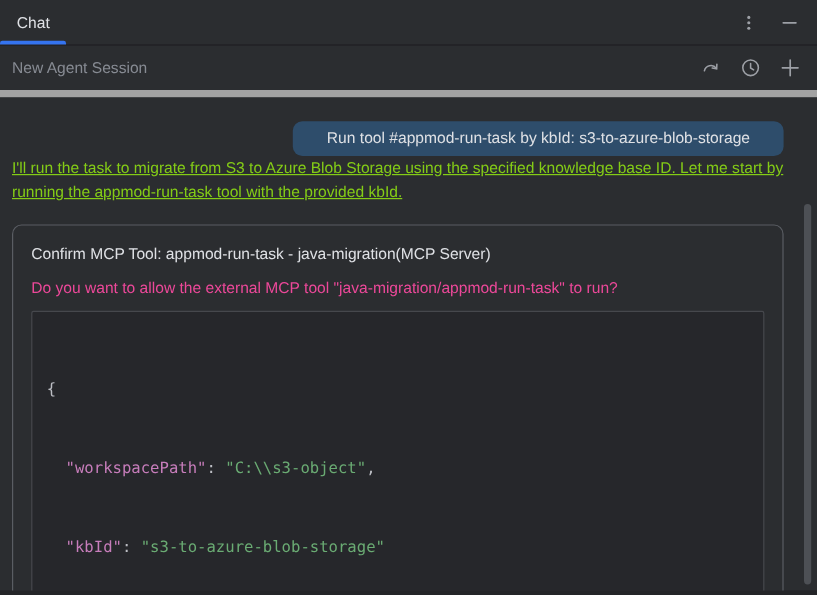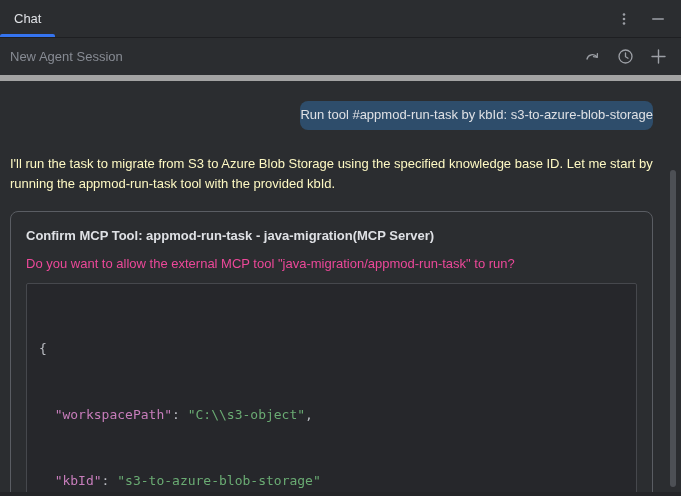--- a/index.html
+++ b/index.html
@@ -36,31 +36,31 @@
     height:43px; display:flex; align-items:center; justify-content:space-between;
     padding:0 12px 0 10px; border-bottom:6px solid #a3a3a3;
   }
   .toolbar-title { color:#878b93; font-size:13px; }
   .toolbar-actions { display:flex; align-items:center; gap:11px; }
   
   .chat { padding:0 10px; }
   .bubble-row { display:flex; justify-content:flex-end; margin:20px 18px 0 0; }
   .bubble {
     background:#2e4d6b; color:#dfe1e5; border-radius:8px;
-    padding:6px 0 7px; font-size:13px; line-height:16px;
+    padding:6px 28px 7px; font-size:13px; line-height:16px;
   }
   .assistant-text {
-    margin-top:24px; line-height:20px; color:#fef9c3; max-width:662px;
+    margin-top:0; line-height:20px; color:#84cc16; max-width:662px;text-decoration:underline;
   }
   
   .card {
     margin:17px 18px 0 0; border:1px solid #5a5d63; border-radius:8px;
     padding:16px 15px 12px; background:#2b2d30;
   }
-  .card-title { font-size:13px; font-weight:bold; color:#dfe1e5; }
+  .card-title { font-size:13px; font-weight:normal; color:#dfe1e5; }
   .card-question { margin-top:13px; color:#ec4899; }
   .code {
     margin-top:12px; border:1px solid #46484d; border-radius:2px;
     background:#26272b; padding:10px 12px;
     font-family:"DejaVu Sans Mono","Liberation Mono",monospace;
     font-size:13px; line-height:22px; white-space:pre; color:#bcbec4;
   }
   .code .indent { padding-left:2ch; }
   .tok-key { color:#c77dbb; }
   .tok-str { color:#6aab73; }

